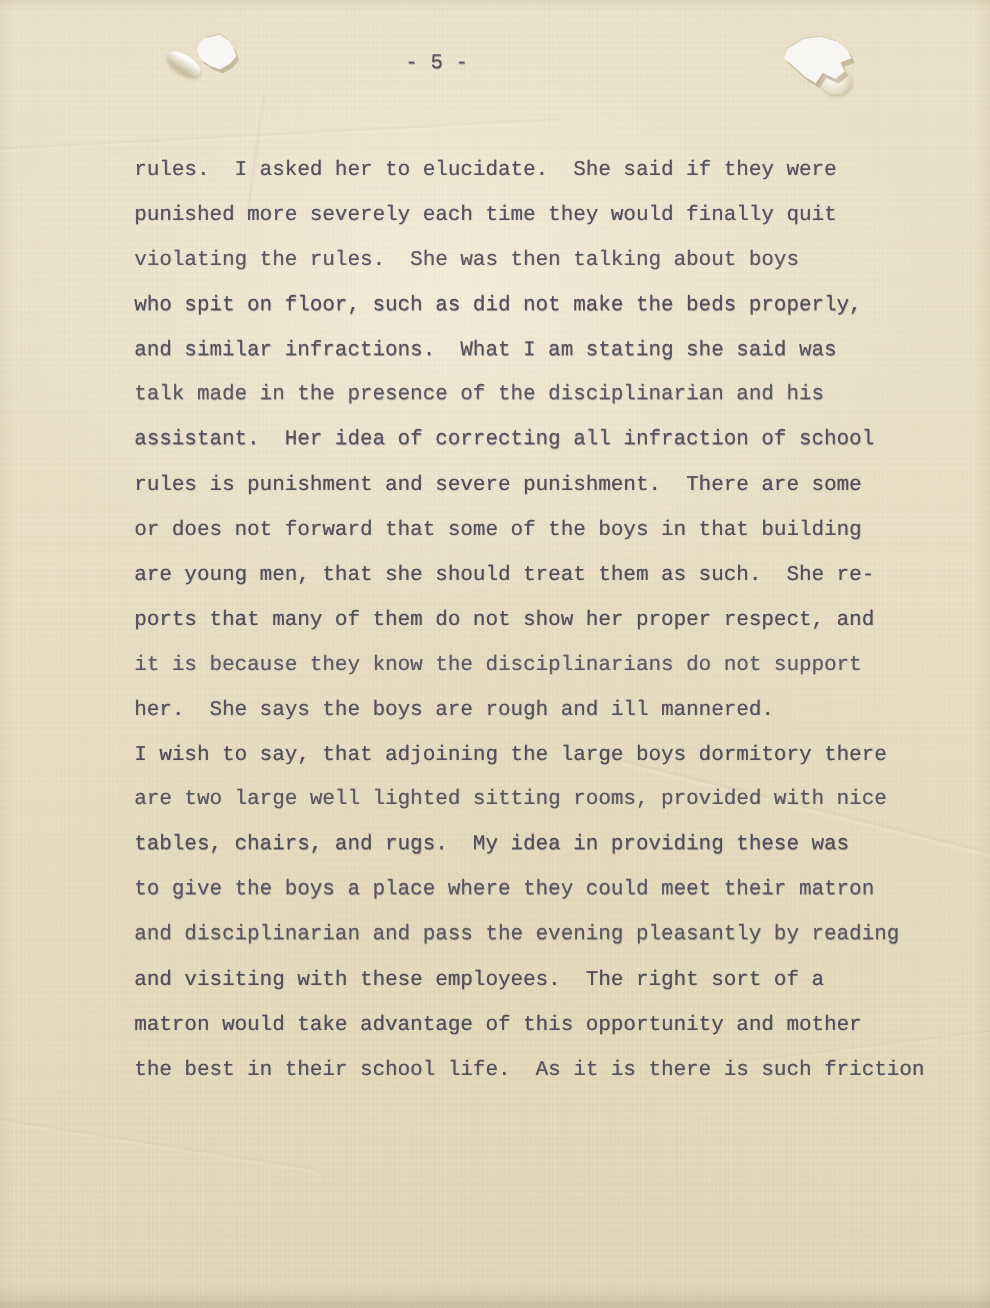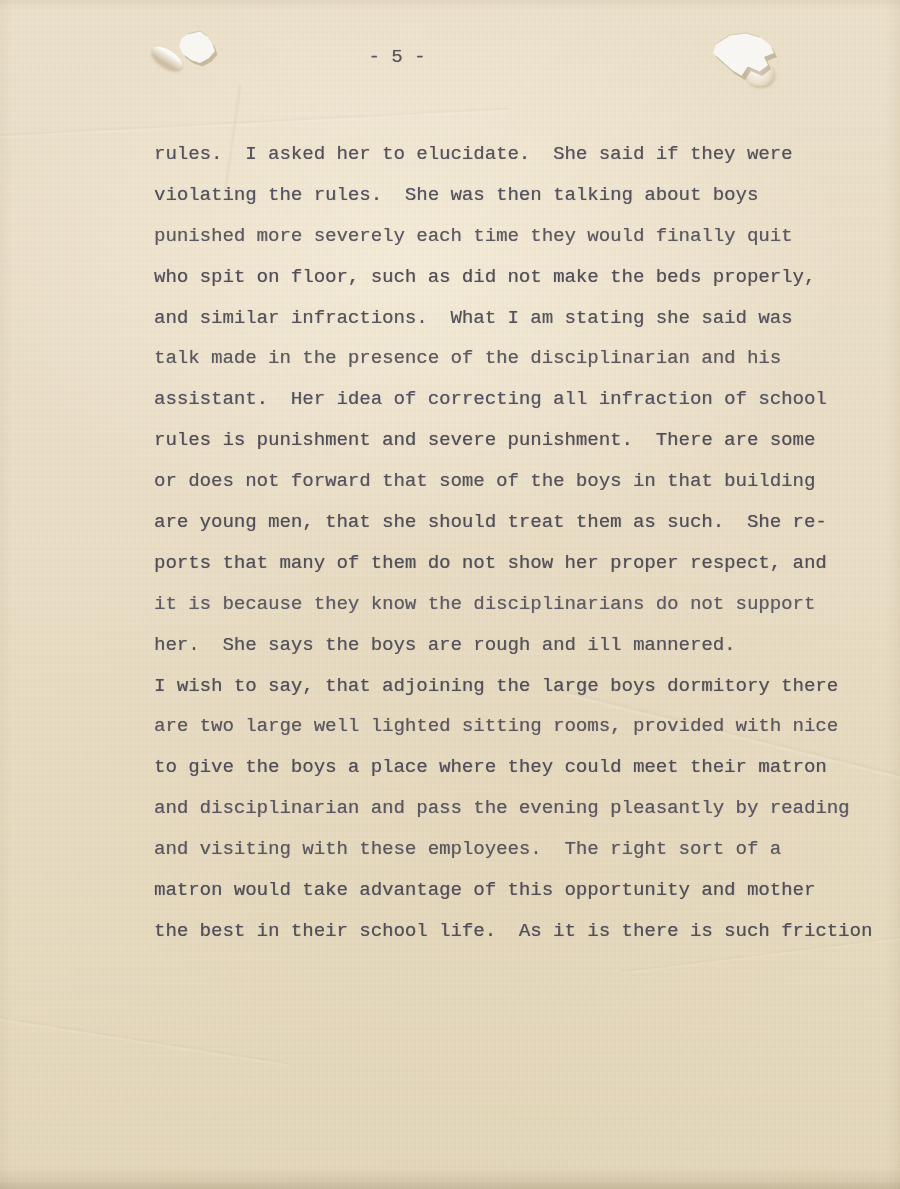--- a/index.html
+++ b/index.html
@@ -109,21 +109,20 @@
     top: 134px;
     width: 740px;
   }
   .tline {
     height: 40.9px;
     line-height: 40.9px;
     font-size: 19px;
     color: #514e58;
     white-space: pre;
     text-shadow: 0.35px 0.35px 0.7px rgba(75,71,83,0.6);
-    margin-left: 32px;
   }
   
   .tline:nth-child(3n)   { opacity: 0.93; }
   .tline:nth-child(4n+1) { opacity: 0.97; }
   .tline:nth-child(5n+2) { color: #555260; }
 </style>
 </head>
 <body>
 
 <div class="paper">
@@ -152,34 +151,35 @@
     <path d="M18,18 L32,9 L48,7 L62,11 L72,19 L76,27 L66,31 L70,39 L61,46 L50,41 L44,50 L34,44 L24,35 L15,27 Z" fill="rgba(145,123,86,0.38)" transform="translate(3,4)"></path>
     <path d="M18,18 L32,9 L48,7 L62,11 L72,19 L76,27 L66,31 L70,39 L61,46 L50,41 L44,50 L34,44 L24,35 L15,27 Z" fill="#f7f6f2"></path>
     <path d="M18,18 L32,9 L48,7 L62,11" fill="none" stroke="rgba(205,195,170,0.8)" stroke-width="1"></path>
     <path d="M44,50 L50,41 L61,46" fill="none" stroke="rgba(170,152,118,0.55)" stroke-width="1"></path>
   </svg>
 
   <div class="page-number">- 5 -</div>
 
   <div class="text-block">
       <div class="tline">rules.  I asked her to elucidate.  She said if they were</div>
+      <div class="tline">punished more severely each time they would finally quit</div>
       <div class="tline">violating the rules.  She was then talking about boys</div>
-      <div class="tline">punished more severely each time they would finally quit</div>
       <div class="tline">who spit on floor, such as did not make the beds properly,</div>
       <div class="tline">and similar infractions.  What I am stating she said was</div>
       <div class="tline">talk made in the presence of the disciplinarian and his</div>
       <div class="tline">assistant.  Her idea of correcting all infraction of school</div>
       <div class="tline">rules is punishment and severe punishment.  There are some</div>
       <div class="tline">or does not forward that some of the boys in that building</div>
       <div class="tline">are young men, that she should treat them as such.  She re-</div>
       <div class="tline">ports that many of them do not show her proper respect, and</div>
       <div class="tline">it is because they know the disciplinarians do not support</div>
       <div class="tline">her.  She says the boys are rough and ill mannered.</div>
       <div class="tline">I wish to say, that adjoining the large boys dormitory there</div>
       <div class="tline">are two large well lighted sitting rooms, provided with nice</div>
+      <div class="tline">tables, chairs, and rugs.  My idea in providing these was</div>
       <div class="tline">to give the boys a place where they could meet their matron</div>
       <div class="tline">and disciplinarian and pass the evening pleasantly by reading</div>
       <div class="tline">and visiting with these employees.  The right sort of a</div>
       <div class="tline">matron would take advantage of this opportunity and mother</div>
       <div class="tline">the best in their school life.  As it is there is such friction</div>
     </div>
 
 </div>
 
 </body></html>

